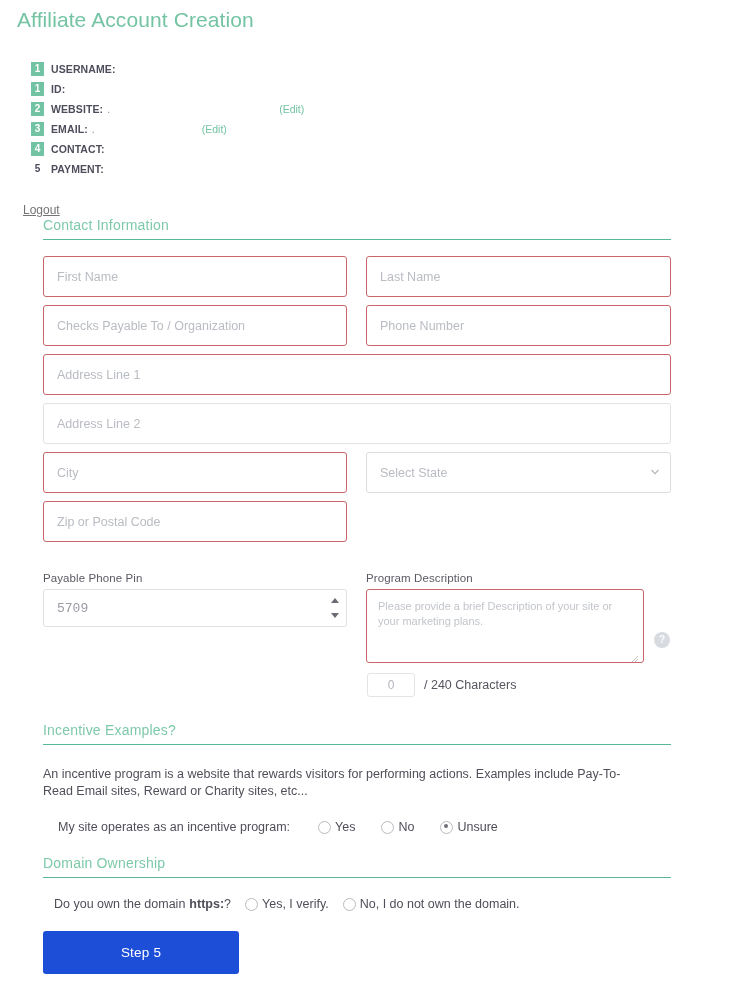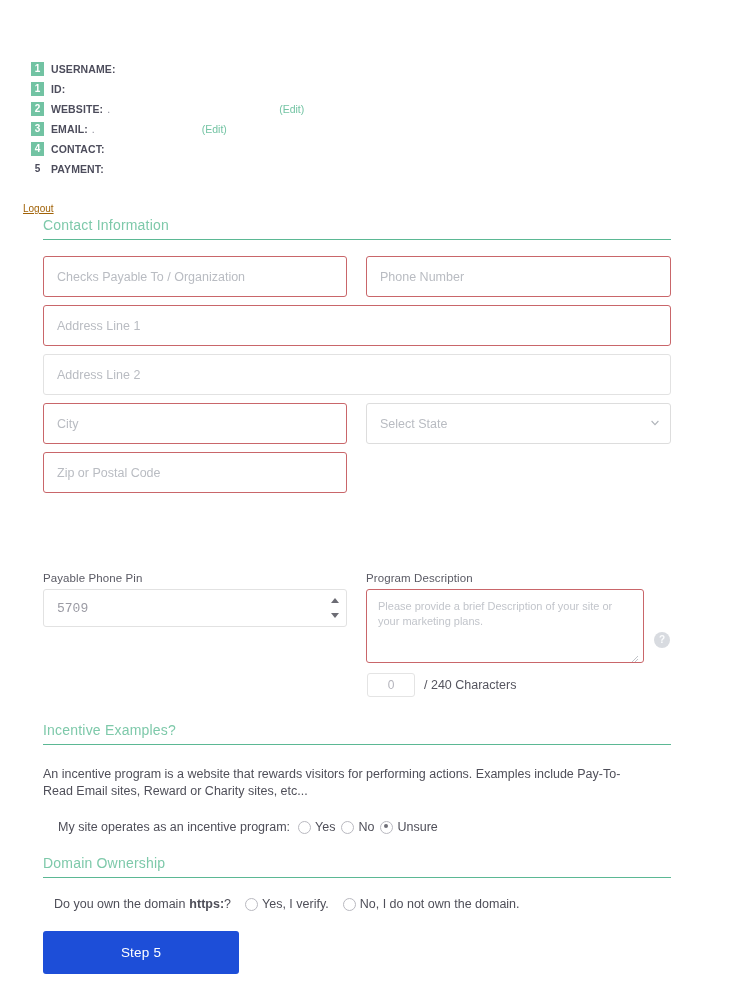--- a/index.html
+++ b/index.html
@@ -79,22 +79,22 @@
     color: #74c4a4;
     text-decoration: none;
     margin-left: 2px;
   }
 
   
   .logout-link {
     position: absolute;
     left: 23px;
     top: 203px;
-    font-size: 10px;
-    color: #a16207;
+    font-size: 12px;
+    color: #737373;
     text-decoration: underline;
   }
 
   
   .section {
     position: absolute;
     left: 43px;
     width: 628px;
   }
   .section-title {
@@ -298,20 +298,21 @@
     margin-top: 21px;
     width: 580px;
   }
   .radio-line {
     display: flex;
     align-items: center;
     font-size: 12.5px;
     color: #4f4f59;
     margin-top: 20px;
     padding-left: 15px;
+    gap: 20px;
   }
   .radio-line .prompt { margin-right: 8px; }
   .radio-opt { display: flex; align-items: center; margin-right: 6px; }
   .radio {
     width: 11px; height: 11px;
     border: 1px solid #b9b9c0;
     border-radius: 50%;
     background: #fff;
     margin-right: 4px;
     position: relative;
@@ -353,20 +354,21 @@
     font-family: "Liberation Sans", sans-serif;
     letter-spacing: 0.2px;
     cursor: pointer;
   }
 </style>
 </head>
 <body>
 
 <div class="page">
 
+  <div class="page-title">Affiliate Account Creation</div>
 
   <div class="step-list">
 
     <div class="step-row">
       <span class="step-badge">1</span>
       <span class="step-label">USERNAME:</span>
       <span class="step-value"></span>
     </div>
 
     <div class="step-row">
@@ -405,20 +407,28 @@
 
   <a href="#" class="logout-link">Logout</a>
 
   <div class="section" style="top:217px;">
     <div class="section-title">Contact Information</div>
     <div class="section-rule"></div>
   </div>
 
   <div class="form-area">
 
+    <div class="row">
+      <div class="col-left">
+        <input class="txt" type="text" placeholder="First Name" style="">
+      </div>
+      <div class="col-right">
+        <input class="txt" type="text" placeholder="Last Name" style="">
+      </div>
+    </div>
 
     <div class="row">
       <div class="col-left">
         <input class="txt" type="text" placeholder="Checks Payable To / Organization" style="">
       </div>
       <div class="col-right">
         <input class="txt" type="text" placeholder="Phone Number" style="">
       </div>
     </div>
 

